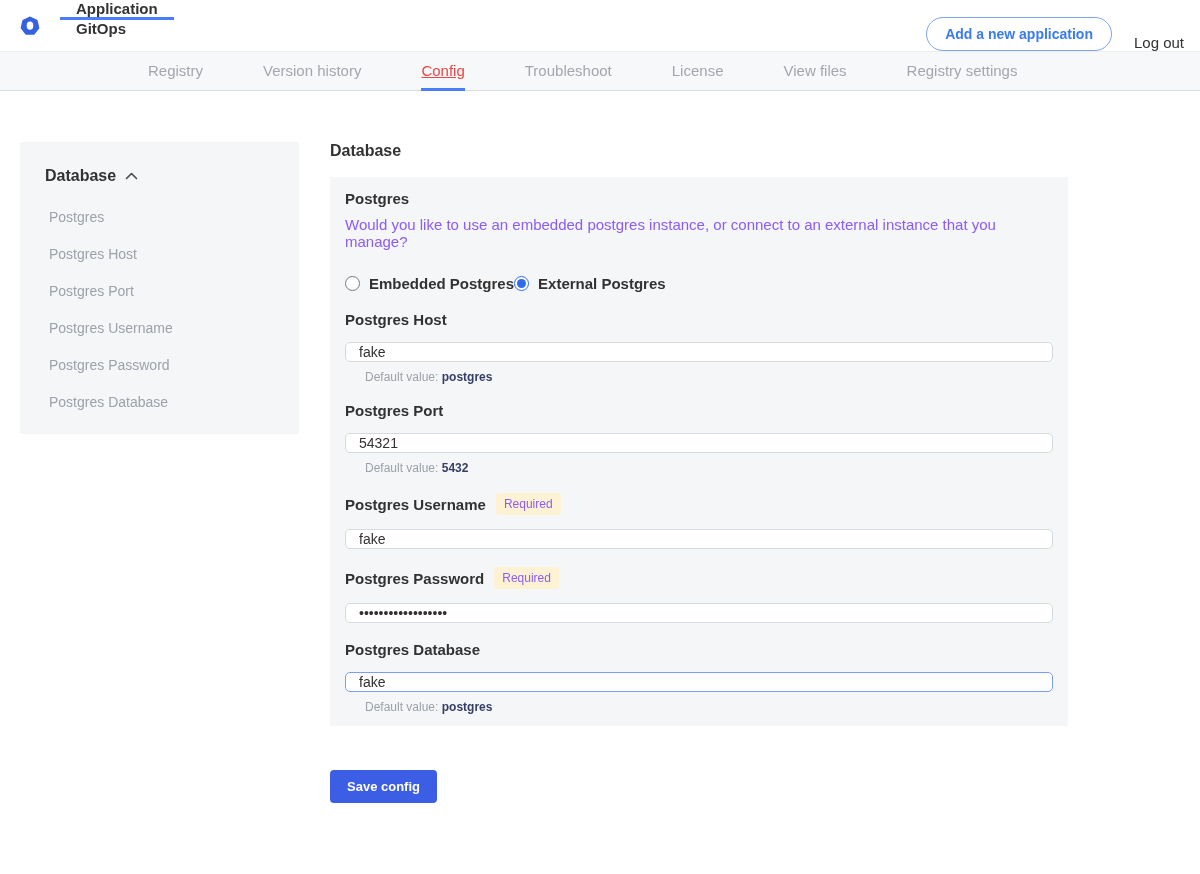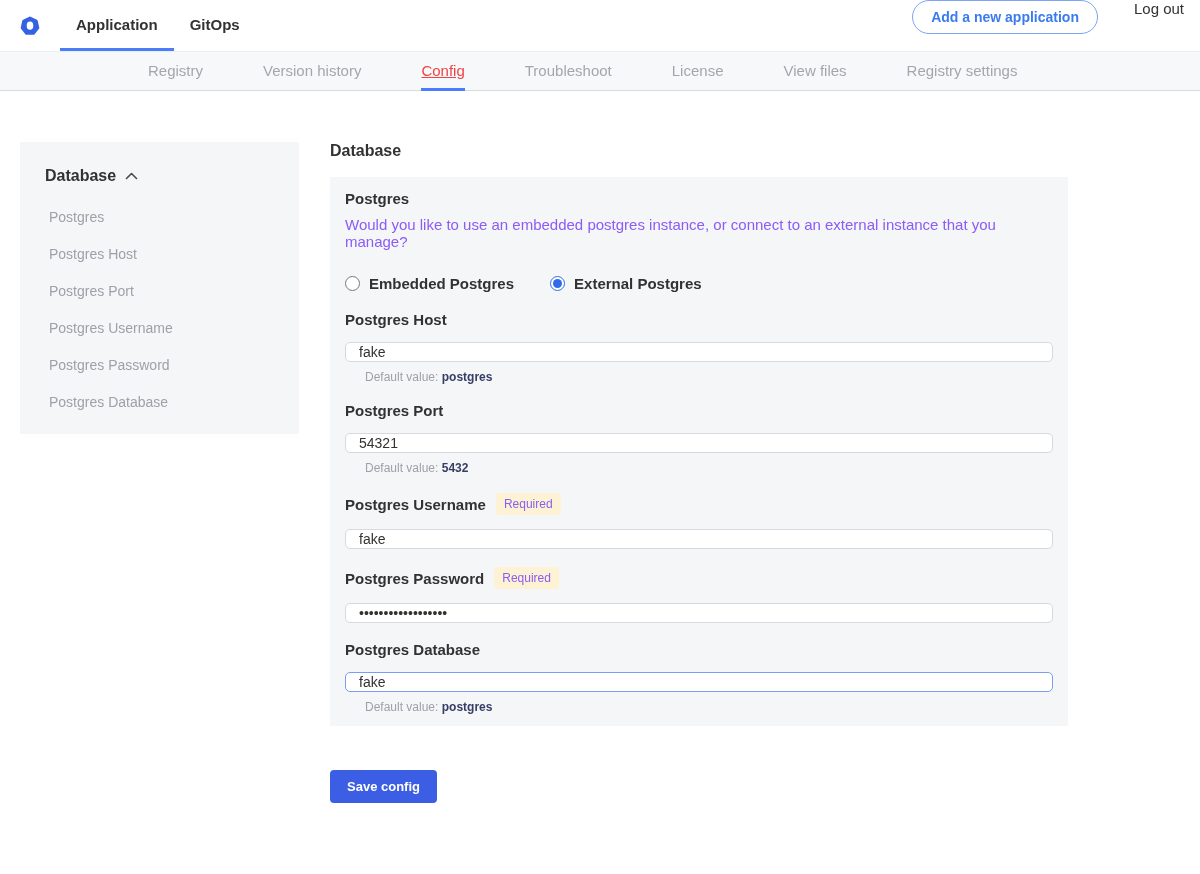--- a/index.html
+++ b/index.html
@@ -17,37 +17,37 @@
     align-items: stretch;
     background: #fff;
   }
   .logo-wrap {
     width: 60px;
     display: flex;
     align-items: center;
     justify-content: center;
     cursor: pointer;
   }
-  .topnav-tabs { display: flex; align-items: stretch; }
+  .topnav-tabs { display: flex; align-items: stretch; flex-direction: column; }
   .topnav-tab {
     display: flex;
     align-items: center;
     padding: 0 16px;
     font-size: 15px;
     font-weight: 700;
     color: #323232;
     cursor: pointer;
     border-bottom: 3px solid transparent;
   }
   .topnav-tab.active { border-bottom-color: #4a7dfc; }
   .topnav-right {
     margin-left: auto;
     display: flex;
-    align-items: flex-start;
-    gap: 36px;
+    align-items: flex-end;
+    gap: 22px;
     padding-right: 16px;
   }
   .add-app-btn {
     border: 1px solid #7ea4f2;
     background: #fff;
     color: #3b7bf0;
     font-family: inherit;
     font-size: 14px;
     font-weight: 700;
     border-radius: 999px;
@@ -116,21 +116,21 @@
   .main-heading { font-size: 16px; font-weight: 700; color: #323232; margin-bottom: 17px; }
 
   .config-card {
     background: #f5f6f8;
     padding: 13px 15px 12px 15px;
   }
 
   .group-label { font-size: 15px; font-weight: 700; color: #323232; margin-bottom: 9px; }
   .group-desc { font-size: 15px; color: #8b5cf6; margin-bottom: 25px; }
 
-  .radio-row { display: flex; align-items: center; gap: 36px; margin-bottom: 19px; }
+  .radio-row { display: flex; align-items: center; margin-bottom: 19px; }
   .radio-option { display: flex; align-items: center; gap: 9px; cursor: pointer; }
   .radio-option input[type="radio"] {
     width: 15px; height: 15px;
     accent-color: #2f6bea;
     cursor: pointer;
   }
   .radio-option .radio-label { font-size: 15px; font-weight: 700; color: #323232; }
 
   .field { margin-bottom: 18px; }
   .field:last-child { margin-bottom: 0; }

